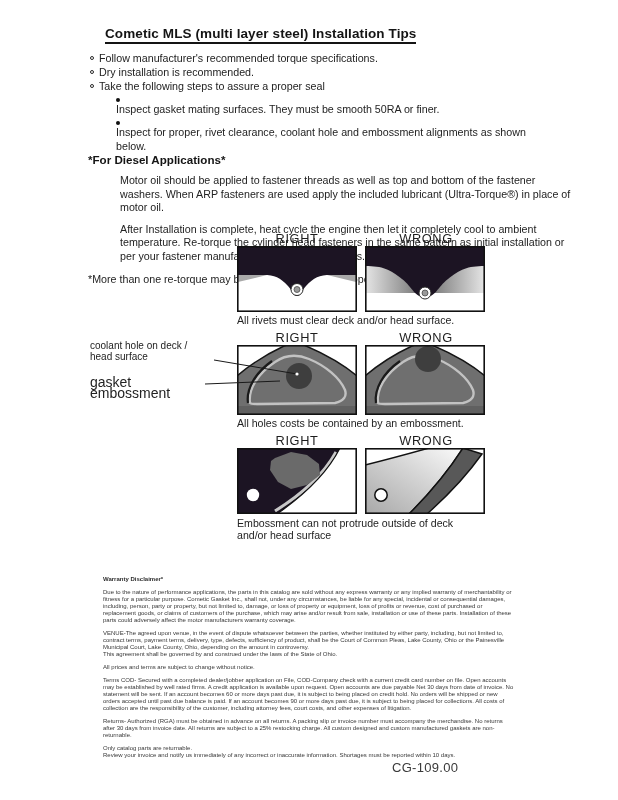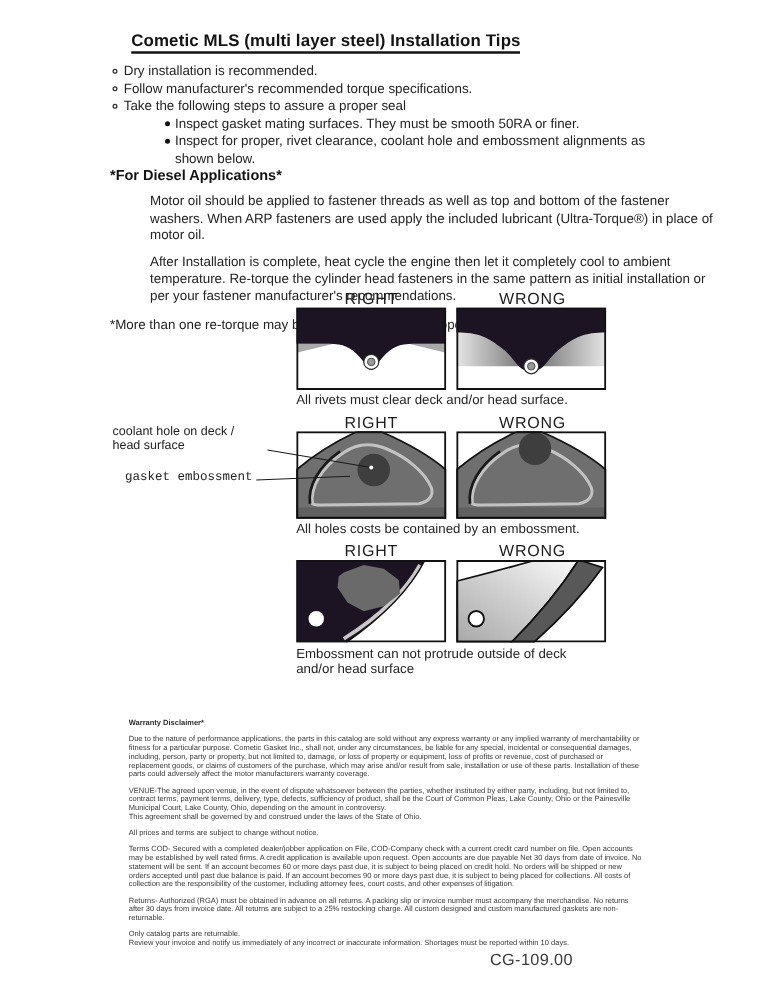--- a/index.html
+++ b/index.html
@@ -7,41 +7,41 @@
   body { font-family:"Liberation Sans", sans-serif; color:#1f1f1f; }
   .page { position:relative; width:598px; height:800px; background:#ffffff; overflow:hidden; }
 
   
   .content { position:absolute; left:88px; top:24px; width:452px; }
   .doc-title { display:inline-block; margin-left:17px; font-size:13.5px; font-weight:bold; color:#141414;
                border-bottom:2px solid #141414; padding-bottom:1px; letter-spacing:0.1px; }
   .bullets { margin-top:7px; font-size:10.7px; line-height:14px; color:#232323; }
   .b-item { display:flex; align-items:flex-start; }
   .b-ring { flex:0 0 auto; width:4px; height:4px; border:1px solid #2b2b2b; border-radius:50%; margin:4.5px 5px 0 2px; }
-  .b-sub { margin-left:44px; }
+  .b-sub { margin-left:28px;flex-direction:column; }
   .b-dot { flex:0 0 auto; width:4px; height:4px; background:#111; border-radius:50%; margin:5px 4px 0 0; }
   .sec-head { font-size:11.6px; font-weight:bold; color:#141414; }
   .para { margin-top:8px; font-size:10.7px; line-height:13.6px; color:#232323; width:452px;margin-left:32px; }
   .note { margin-top:9px; font-size:10.7px; color:#232323; }
 
   
   .figures { position:absolute; left:237px; top:232px; width:260px; }
   .fig-label-row { display:flex; gap:9px; height:13px; line-height:13px; }
   .fig-label-row span { width:120px; text-align:center; font-size:12.8px; letter-spacing:0.6px; color:#1d1d1d; }
   .fig-box-row { display:flex; gap:8px; margin-top:1px; }
   .fig-box-row svg { display:block; }
   .fig-caption { margin-top:2px; font-size:10.6px; line-height:12px; color:#232323; }
   .cap3 { width:238px; margin-top:3px; }
   .mt5 { margin-top:5px; }
 
   
   .side-label-1 { position:absolute; left:90px; top:340px; width:122px; text-align:left;
                   font-size:10px; line-height:11.4px; color:#232323; }
-  .side-label-2 { position:absolute; left:90px; top:377px; width:122px; text-align:center;
-                  font-size:10px; line-height:11.4px; color:#232323;font-family:Liberation Mono, monospace; }
+  .side-label-2 { position:absolute; left:90px; top:377px; width:122px; text-align:left;
+                  font-size:14px; line-height:11.4px; color:#232323; }
   .leader-overlay { position:absolute; left:90px; top:340px; width:215px; height:80px; z-index:5; pointer-events:none; }
 
   
   .legal { position:absolute; left:103px; top:576px; width:413px; font-size:6px; line-height:7px; color:#383838; }
   .legal-head { font-weight:bold; color:#2d2d2d; }
   .legal p { margin-top:6px; }
   .legal p.tight { margin-top:0; }
 
   .page-num { position:absolute; left:392px; top:760px; font-size:13px; color:#3a3a3a; letter-spacing:0.3px; }
 </style>
@@ -65,25 +65,25 @@
       </linearGradient>
     </defs>
   </svg>
 
   <div class="content">
     <div class="doc-title">Cometic MLS (multi layer steel) Installation Tips</div>
 
     <div class="bullets">
       <div class="b-item">
         <span class="b-ring"></span>
-        <span>Dry installation is recommended.</span>
+        <span>Follow manufacturer's recommended torque specifications.</span>
       </div>
       <div class="b-item">
         <span class="b-ring"></span>
-        <span>Follow manufacturer's recommended torque specifications.</span>
+        <span>Dry installation is recommended.</span>
       </div>
       <div class="b-item">
         <span class="b-ring"></span>
         <span>Take the following steps to assure a proper seal</span>
       </div>
       <div class="b-item b-sub">
         <span class="b-dot"></span>
         <span>Inspect gasket mating surfaces.  They must be smooth 50RA or finer.</span>
       </div>
       <div class="b-item b-sub">

